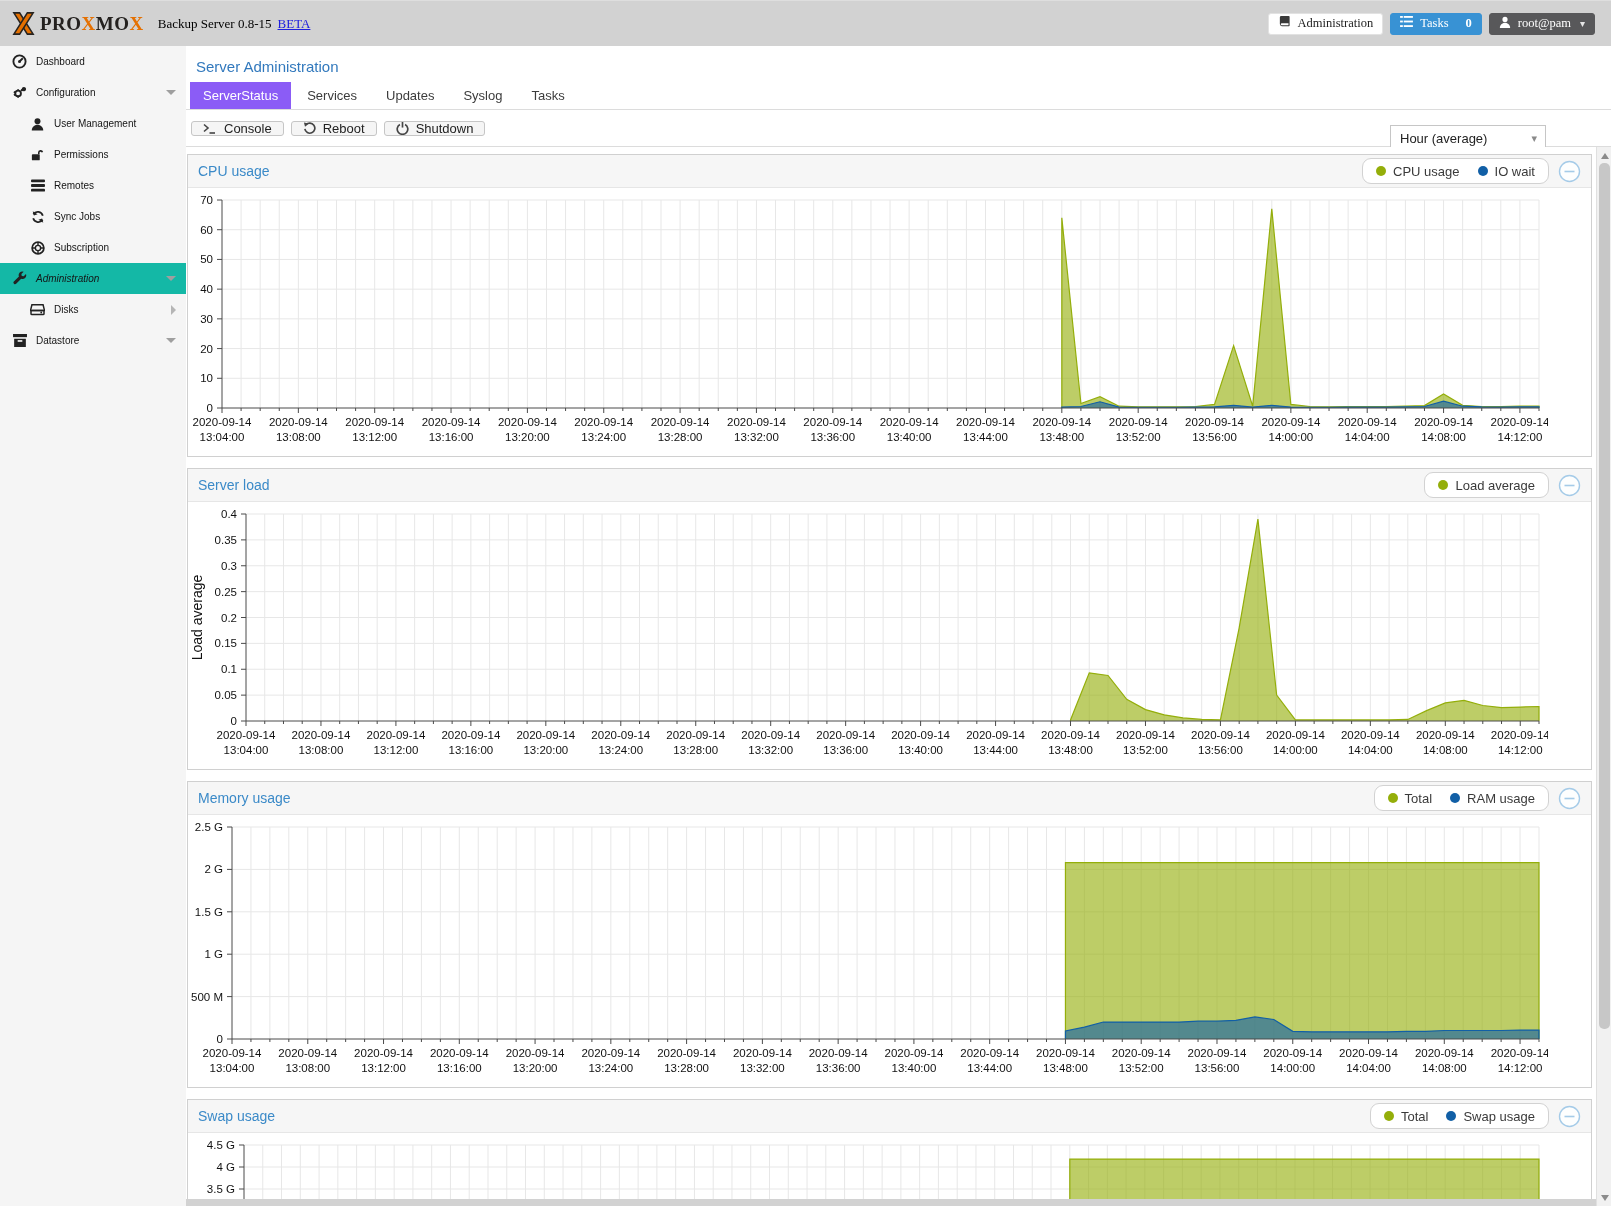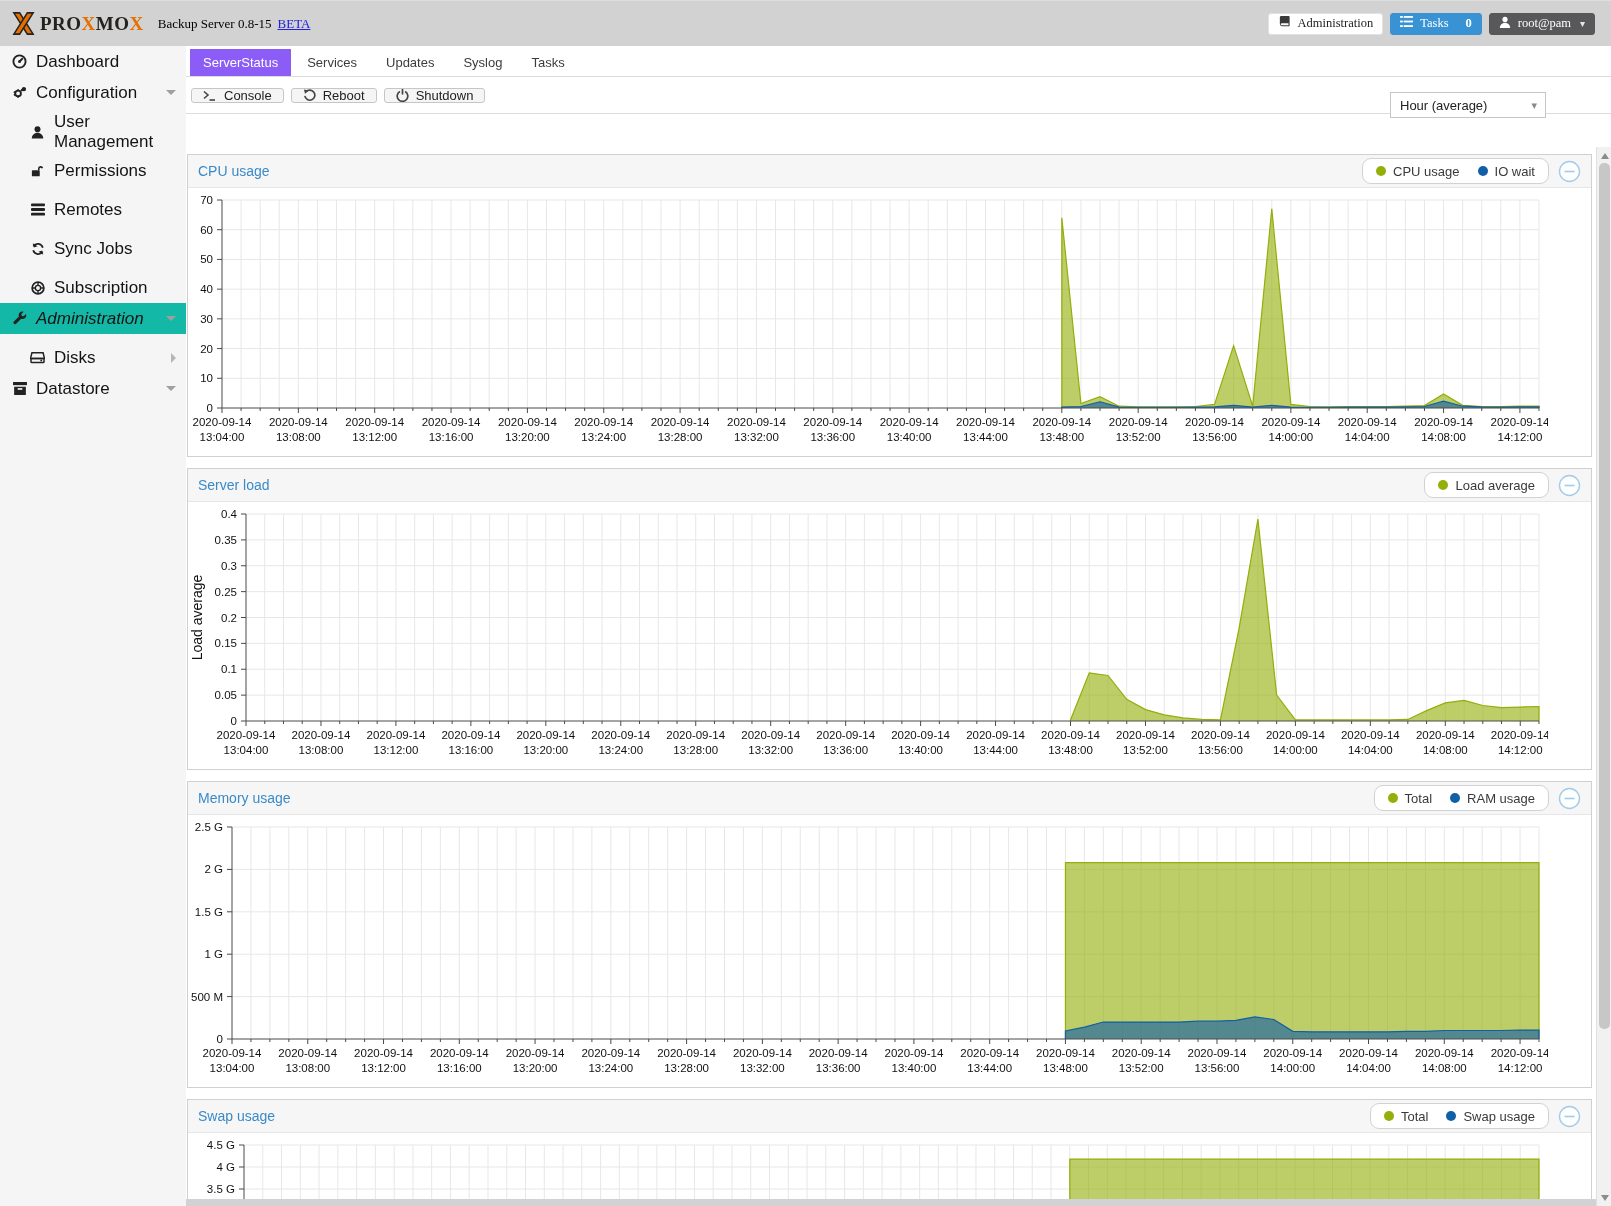--- a/index.html
+++ b/index.html
@@ -31,23 +31,23 @@
   .hbtn.dark  { background:#58585a; border:1px solid #58585a; color:#fff; }
   .hbtn .cnt { font-weight:bold; margin-left:10px; }
   .hbtn .chev { font-size:10px; opacity:.85; margin-left:2px; }
   
   .sidebar {
     position:absolute; left:0; top:46px; bottom:0; width:186px;
     background:#f5f5f5;
   }
   .side-item {
     display:flex; align-items:center; height:31px; padding-left:11px;
-    font-size:17px; color:#141414; cursor:pointer; position:relative;
+    font-size:10px; color:#141414; cursor:pointer; position:relative;
   }
-  .side-item.child { padding-left:29px;margin-top:8px; }
+  .side-item.child { padding-left:29px; }
   .side-item.selected { background:#14b8a6;font-style:italic; }
   .side-item .icn { width:17px; display:flex; justify-content:center; margin-right:8px; flex:none; }
   .caret { position:absolute; right:10px; width:0; height:0; }
   .caret.down  { border-left:5px solid transparent; border-right:5px solid transparent; border-top:5px solid #9f9f9f; }
   .caret.right { border-top:5px solid transparent; border-bottom:5px solid transparent; border-left:5px solid #b5b5b5; }
   
   .main { position:absolute; left:186px; top:46px; right:0; bottom:0; background:#fff; }
   .page-title { padding:12px 0 4px 10px; font-size:15px; color:#3279bd; }
   .tabbar { display:flex; align-items:flex-end; height:31px; padding-left:4px; border-bottom:1px solid #dcdcdc; }
   .tab { height:27px; line-height:27px; padding:0 13px; font-size:13px; color:#3c3c3c; margin-right:3px; cursor:pointer; }
@@ -258,20 +258,21 @@
             </g>
           </svg>
         </span>
         <span>Datastore</span>
         <span class="caret down"></span>
       </div>
     </div>
 </div>
 
 <div class="main">
+  <div class="page-title">Server Administration</div>
   <div class="tabbar" id="tab-bar">
       <div class="tab active">ServerStatus</div>
       <div class="tab">Services</div>
       <div class="tab">Updates</div>
       <div class="tab">Syslog</div>
       <div class="tab">Tasks</div>
     </div>
   <div class="toolbar">
     <div class="btn">
       <span class="bicon">

